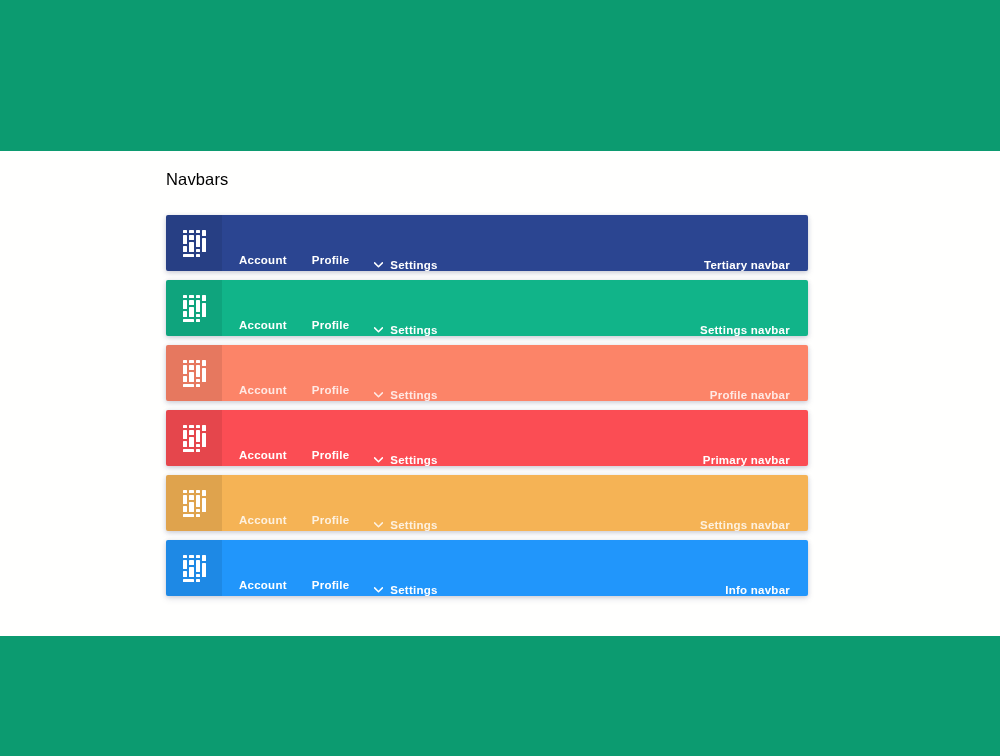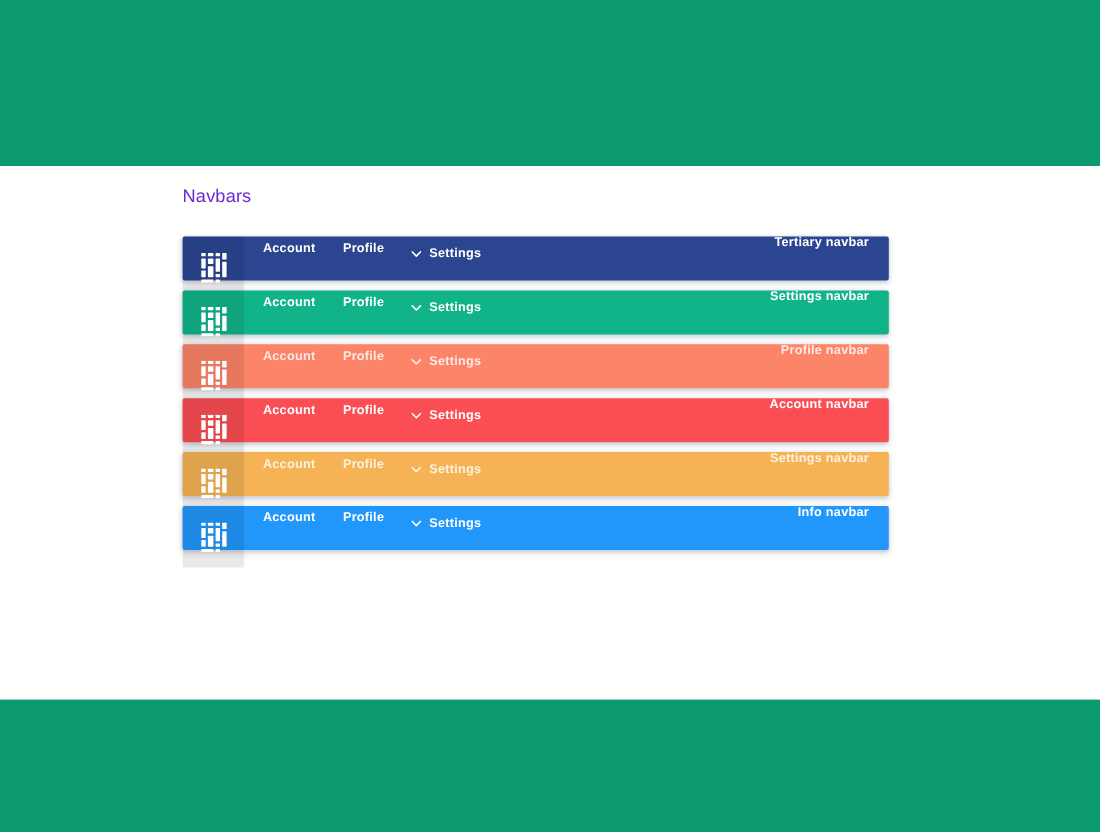--- a/index.html
+++ b/index.html
@@ -42,40 +42,40 @@
     height: 485px;
     background: #fffffe;
   }
 
   .page-title {
     position: absolute;
     left: 166px;
     top: 19px;
     font-size: 16.5px;
     font-weight: 400;
-    color: #6d28d9;
+    color: #000000;
     letter-spacing: 0.15px;
     white-space: nowrap;
   }
 
   .navbar-stack {
     position: absolute;
     left: 166px;
     top: 64px;
     width: 642px;
   }
 
   
   .navbar {
     position: relative;
     width: 642px;
-    height: 40px;
+    height: 56px;
     margin-bottom: 9px;
     display: flex;
-    align-items: flex-start;
+    align-items: flex-end;
     border-radius: 2px;
     box-shadow: 0 1px 4px rgba(38,43,86,0.18), 0 3px 7px rgba(38,43,86,0.10);
   }
 
   
   .brand-tile {
     position: relative;
     flex: 0 0 auto;
     width: 56px;
     height: 56px;
@@ -291,21 +291,21 @@
             </div>
             <div class="nav-link">
               <span class="caret-icon">
                 <svg width="9" height="6" viewBox="0 0 9 6" xmlns="http://www.w3.org/2000/svg">
             <path d="M0.6 0.9 L4.5 4.8 L8.4 0.9" fill="none" stroke="currentColor" stroke-width="1.5" stroke-linecap="round" stroke-linejoin="round"></path>
           </svg>
               </span>
               <span>Settings</span>
             </div>
           </div>
-          <div class="navbar-label">Account navbar</div>
+          <div class="navbar-label">Primary navbar</div>
         </div>
         <div class="navbar tone-soft" style="background: rgb(245, 179, 85);">
           <div class="brand-tile">
             <span>
               <svg class="brand-mark" viewBox="0 0 23 27" width="25" height="27" xmlns="http://www.w3.org/2000/svg">
                 <rect x="0" y="0" width="4" height="3" rx="0.6" fill="#ffffff"></rect>
                 <rect x="6" y="0" width="5" height="3" rx="0.6" fill="#ffffff"></rect>
                 <rect x="13" y="0" width="4" height="3" rx="0.6" fill="#ffffff"></rect>
                 <rect x="0" y="5" width="4" height="9" rx="0.6" fill="#ffffff"></rect>
                 <rect x="6" y="5" width="5" height="5" rx="0.6" fill="#ffffff"></rect>

